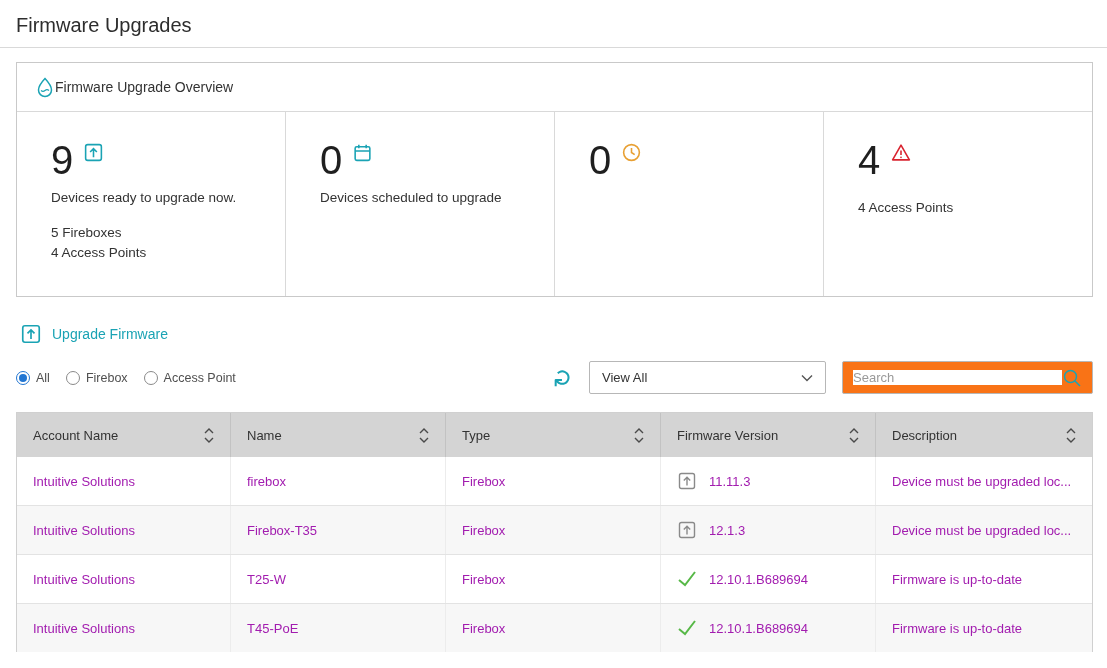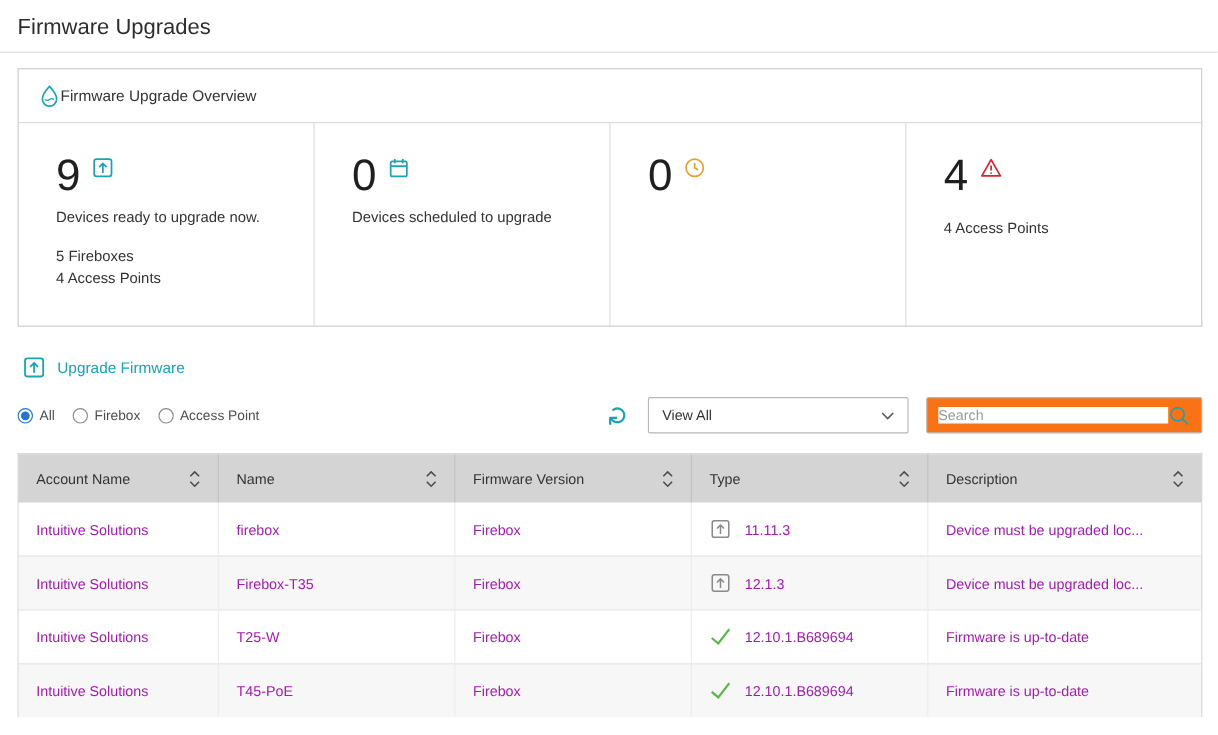--- a/index.html
+++ b/index.html
@@ -49,21 +49,21 @@
   .t-row { display:flex; }
   .t-head { background:#d4d4d4; }
   .t-cell { font-size:13px; padding:0 16px; display:flex; align-items:center; min-height:48px; }
   .t-head .t-cell { min-height:44px; color:#333; border-right:1px solid #c2c2c2; justify-content:space-between; cursor:pointer; }
   .t-head .t-cell:last-child { border-right:none; }
   .t-body .t-row { border-top:1px solid #e3e3e3; background:#fff; cursor:pointer; }
   .t-body .t-row:first-child { border-top:none; }
   .t-body .t-row.alt { background:#f7f7f7; }
   .t-body .t-cell { color:#a21caf; border-right:1px solid #ececec; }
   .t-body .t-cell:last-child { border-right:none; }
-  .col-account { width:182px; } .col-name { width:215px; } .col-type { width:215px; }
+  .col-account { width:214px; } .col-name { width:215px; } .col-type { width:215px; }
   .col-fw { width:215px; } .col-desc { flex:1; min-width:0; }
   .fw-cell { gap:12px; }
   .desc-text { white-space:nowrap; overflow:hidden; text-overflow:ellipsis; }
   .sort-icon { display:flex; flex-direction:column; gap:3px; margin-left:8px; flex:none; }
   svg { display:block; }
 </style>
 </head>
 <body>
 
 <div class="page-title-wrap">
@@ -211,33 +211,33 @@
       <span>Name</span>
       <span class="sort-icon">
         <svg width="10" height="6" viewBox="0 0 10 6" fill="none" stroke="#4a4a4a" stroke-width="1.4">
             <polyline points="1,5 5,1 9,5"></polyline>
           </svg>
         <svg width="10" height="6" viewBox="0 0 10 6" fill="none" stroke="#4a4a4a" stroke-width="1.4">
             <polyline points="1,1 5,5 9,1"></polyline>
           </svg>
       </span>
     </div>
+    <div class="t-cell col-type">
+      <span>Type</span>
+      <span class="sort-icon">
+        <svg width="10" height="6" viewBox="0 0 10 6" fill="none" stroke="#4a4a4a" stroke-width="1.4">
+            <polyline points="1,5 5,1 9,5"></polyline>
+          </svg>
+        <svg width="10" height="6" viewBox="0 0 10 6" fill="none" stroke="#4a4a4a" stroke-width="1.4">
+            <polyline points="1,1 5,5 9,1"></polyline>
+          </svg>
+      </span>
+    </div>
     <div class="t-cell col-fw">
       <span>Firmware Version</span>
-      <span class="sort-icon">
-        <svg width="10" height="6" viewBox="0 0 10 6" fill="none" stroke="#4a4a4a" stroke-width="1.4">
-            <polyline points="1,5 5,1 9,5"></polyline>
-          </svg>
-        <svg width="10" height="6" viewBox="0 0 10 6" fill="none" stroke="#4a4a4a" stroke-width="1.4">
-            <polyline points="1,1 5,5 9,1"></polyline>
-          </svg>
-      </span>
-    </div>
-    <div class="t-cell col-type">
-      <span>Type</span>
       <span class="sort-icon">
         <svg width="10" height="6" viewBox="0 0 10 6" fill="none" stroke="#4a4a4a" stroke-width="1.4">
             <polyline points="1,5 5,1 9,5"></polyline>
           </svg>
         <svg width="10" height="6" viewBox="0 0 10 6" fill="none" stroke="#4a4a4a" stroke-width="1.4">
             <polyline points="1,1 5,5 9,1"></polyline>
           </svg>
       </span>
     </div>
     <div class="t-cell col-desc">

